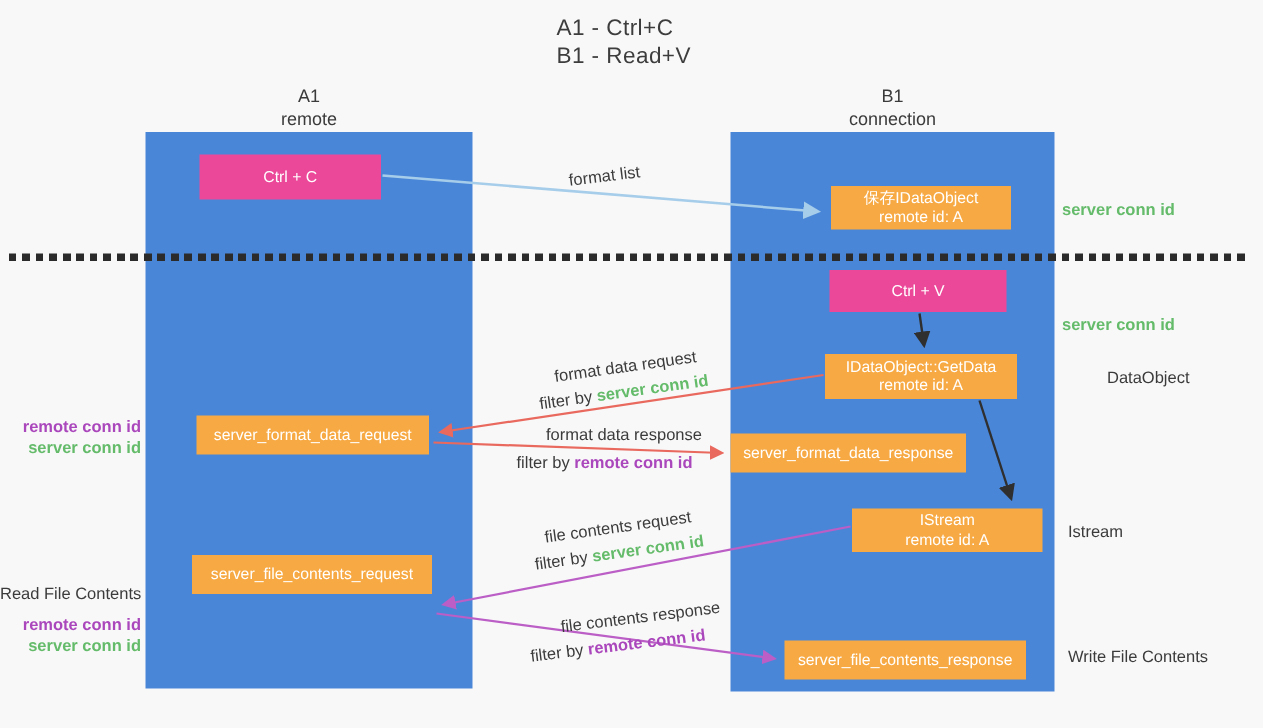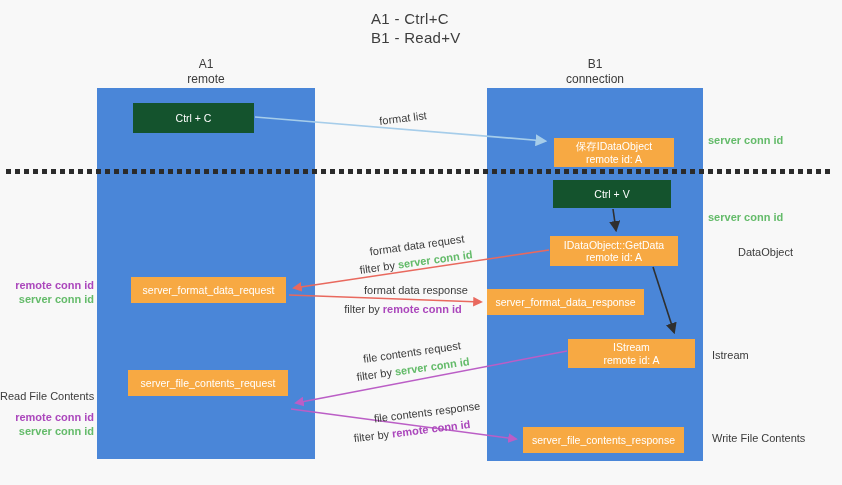--- a/index.html
+++ b/index.html
@@ -10,21 +10,21 @@
   .title { position:absolute; left:371px; top:9px; font-size:15px; line-height:19px; color:#3d3d3d; letter-spacing:.3px; }
 
   .col { position:absolute; background:#4a86d8; z-index:1; }
   .col-header { position:absolute; text-align:center; font-size:12px; line-height:15px; color:#3b3b3b; z-index:2; }
 
   .divider { position:absolute; left:6px; top:169px; width:828px; height:5px; z-index:3;
              background:repeating-linear-gradient(to right, #2b2b2b 0 5px, transparent 5px 9px); }
 
   .node { position:absolute; display:flex; flex-direction:column; align-items:center; justify-content:center;
           color:#fff; font-size:10.5px; line-height:12.5px; text-align:center; white-space:nowrap; z-index:4; }
-  .green  { background:#14532d; }
+  .green  { background:#ec4899; }
   .orange { background:#f7a943; }
 
   .overlay { position:absolute; left:0; top:0; z-index:5; pointer-events:none; }
 
   .lbl { position:absolute; font-size:11px; color:#3b3b3b; white-space:nowrap; z-index:6; }
   .ctr { transform:translate(-50%,-50%); }
   .rot8 { transform:translate(-50%,-50%) rotate(-8deg); }
   .rot7 { transform:translate(-50%,-50%) rotate(-7deg); }
   .g { color:#64bb6a; font-weight:bold; }
   .p { color:#ab47bc; font-weight:bold; }
@@ -51,21 +51,21 @@
 
   <div class="col" style="left:97px; top:88px; width:218px; height:371px;"></div>
   <div class="col" style="left:487px; top:88px; width:216px; height:373px;"></div>
 
   <div class="divider"></div>
 
   <div class="node green" style="left:133px; top:103px; width:121px; height:30px;">
     <div>Ctrl + C</div>
   </div>
 
-  <div class="node orange" style="left:554px; top:138px; width:120px; height:29px;">
+  <div class="node orange" style="left:554px; top:124px; width:120px; height:29px;">
     <div>保存IDataObject</div>
     <div>remote id: A</div>
   </div>
 
   <div class="node green" style="left:553px; top:180px; width:118px; height:28px;">
     <div>Ctrl + V</div>
   </div>
 
   <div class="node orange" style="left:550px; top:236px; width:128px; height:30px;">
     <div>IDataObject::GetData</div>

